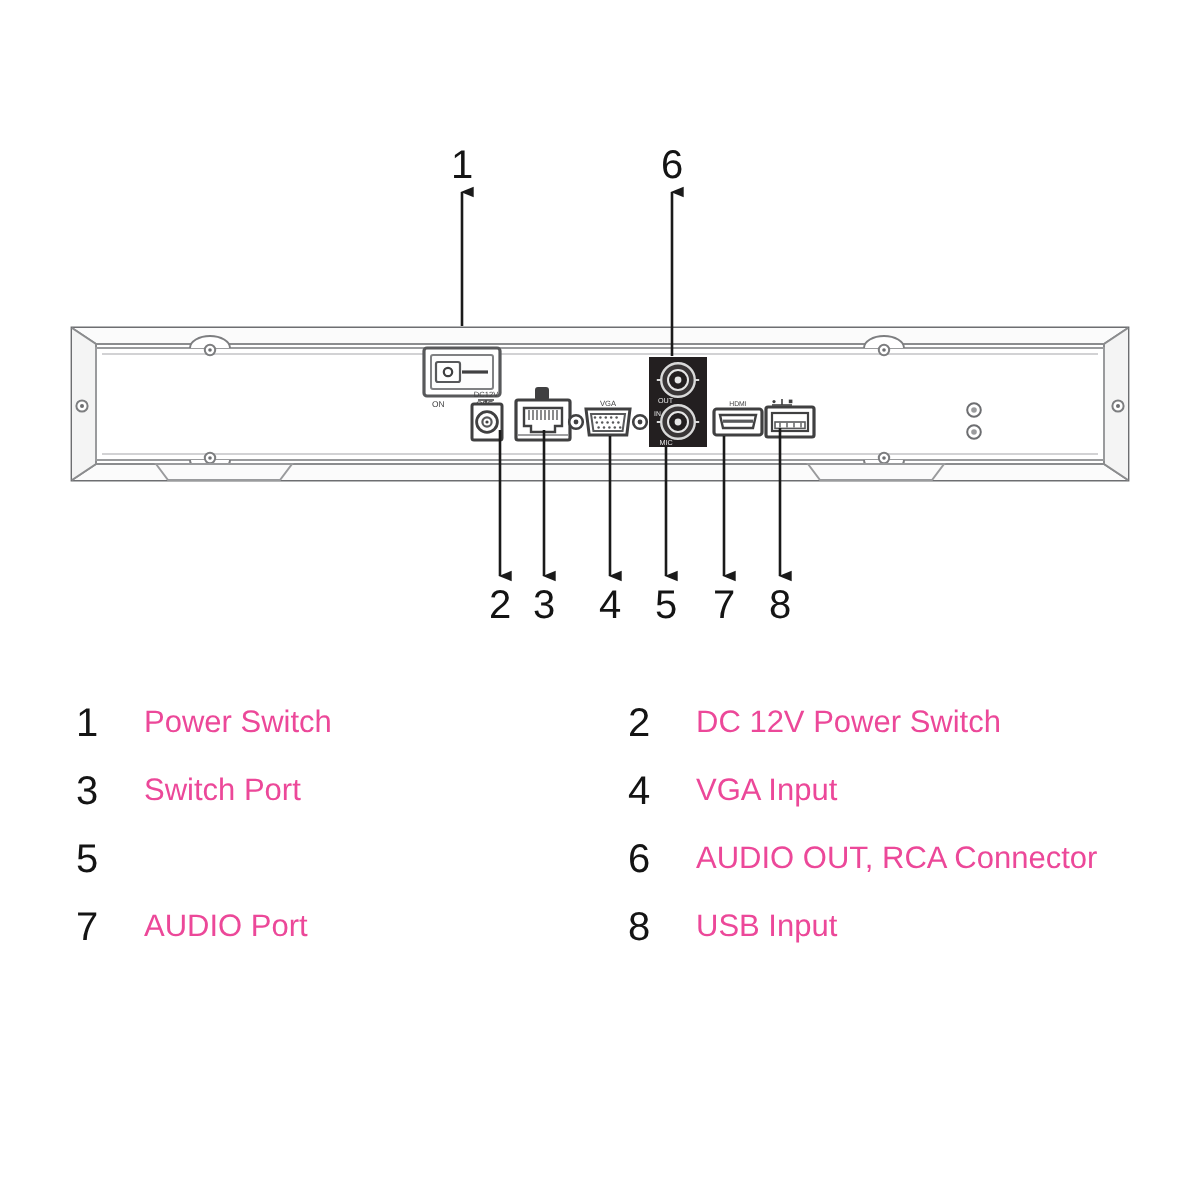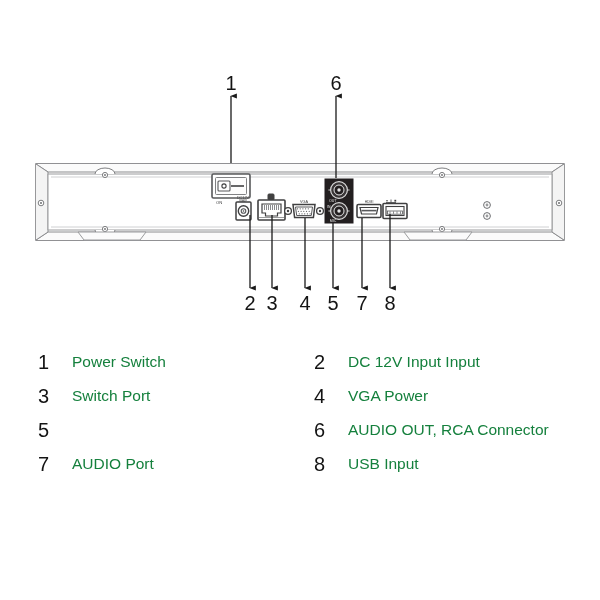--- a/index.html
+++ b/index.html
@@ -57,21 +57,21 @@
     width: 34px;
     flex: 0 0 34px;
     font-size: 20px;
     font-weight: 400;
     line-height: 1;
     color: #141414;
   }
   .legend-label {
     font-size: 15.5px;
     line-height: 1;
-    color: #15803d;
+    color: #ec4899;
     white-space: nowrap;
   }
 
   
   .callout-num {
     position: absolute;
     font-size: 20px;
     line-height: 1;
     color: #141414;
     transform: translate(-50%, -50%);
@@ -292,31 +292,31 @@
     </div>
 
   <div id="legend">
       <div class="legend-row">
         <div class="legend-cell col-left">
           <span class="legend-num">1</span>
           <span class="legend-label">Power Switch</span>
         </div>
         <div class="legend-cell col-right">
           <span class="legend-num">2</span>
-          <span class="legend-label">DC 12V Input Input</span>
+          <span class="legend-label">DC 12V Power Switch</span>
         </div>
       </div>
       <div class="legend-row">
         <div class="legend-cell col-left">
           <span class="legend-num">3</span>
           <span class="legend-label">Switch Port</span>
         </div>
         <div class="legend-cell col-right">
           <span class="legend-num">4</span>
-          <span class="legend-label">VGA Power</span>
+          <span class="legend-label">VGA Input</span>
         </div>
       </div>
       <div class="legend-row">
         <div class="legend-cell col-left">
           <span class="legend-num">5</span>
         </div>
         <div class="legend-cell col-right">
           <span class="legend-num">6</span>
           <span class="legend-label">AUDIO OUT, RCA Connector</span>
         </div>

